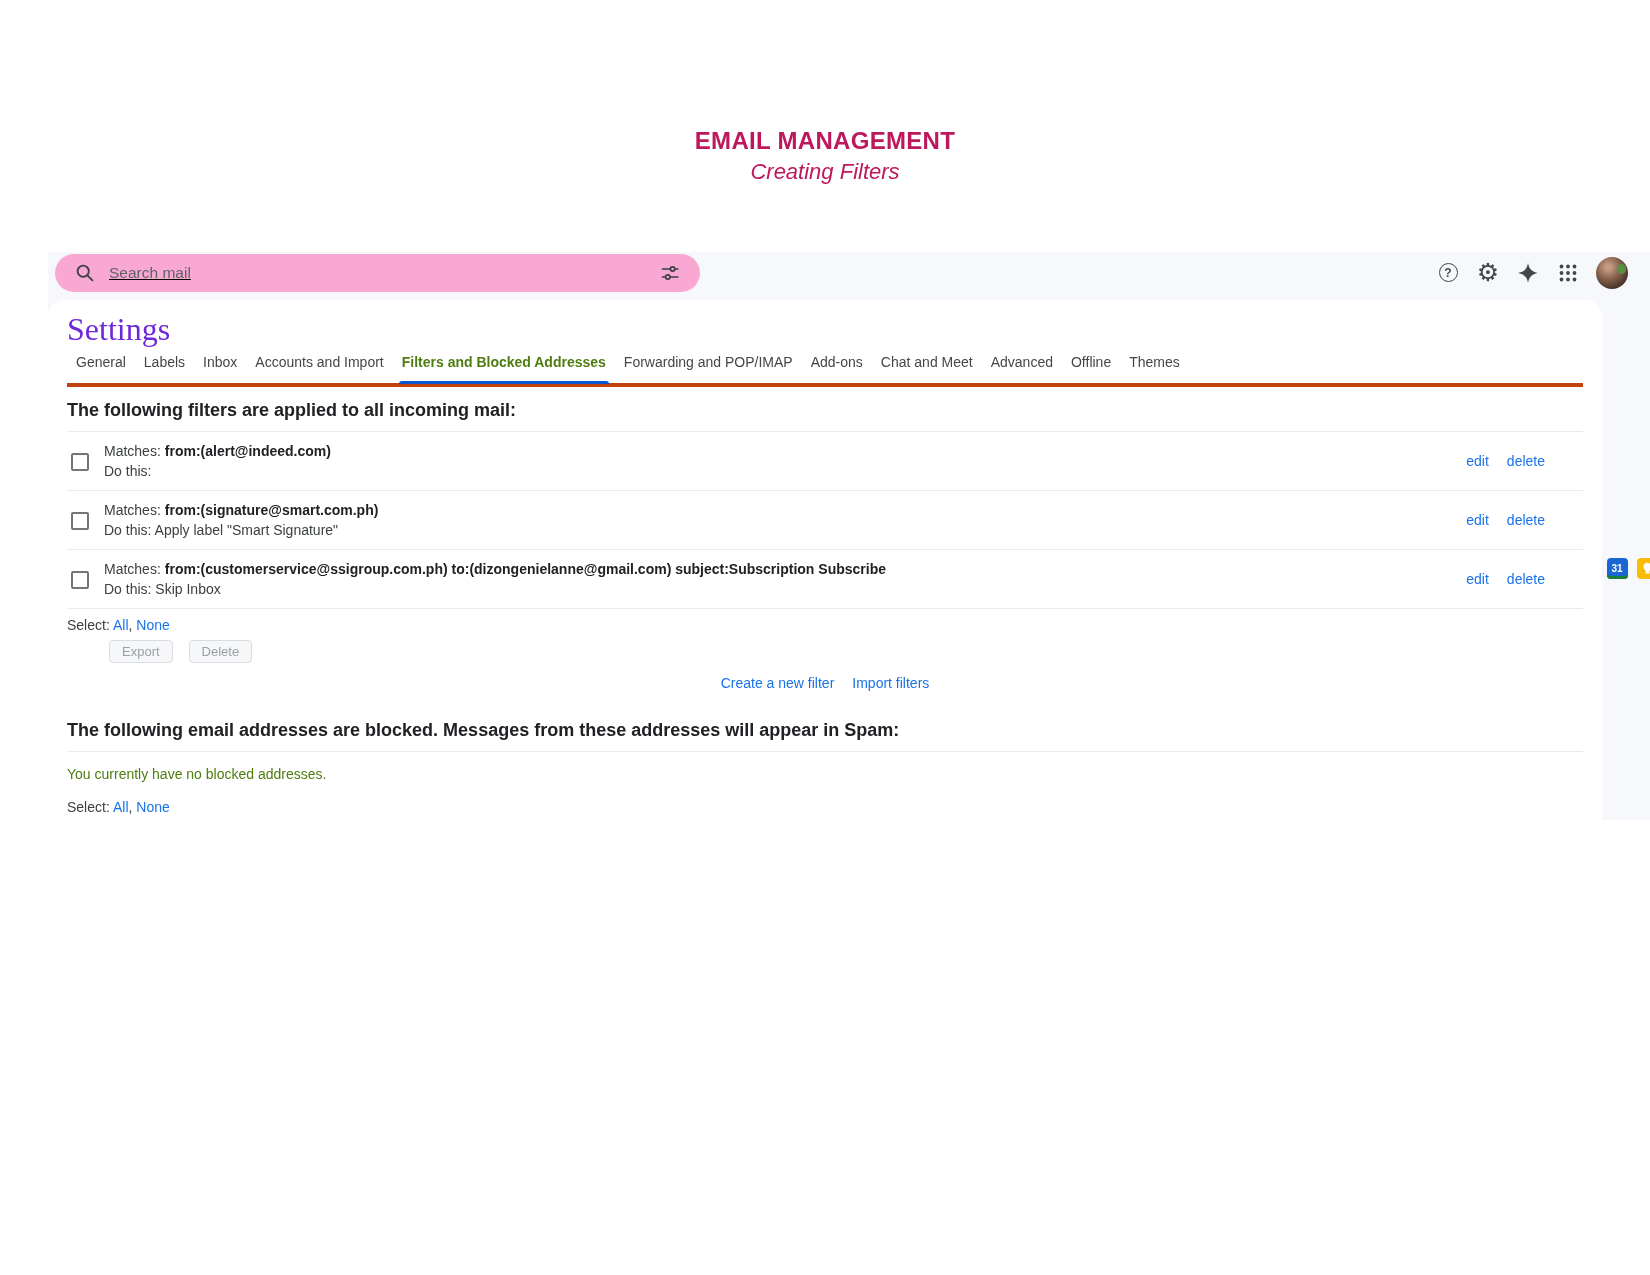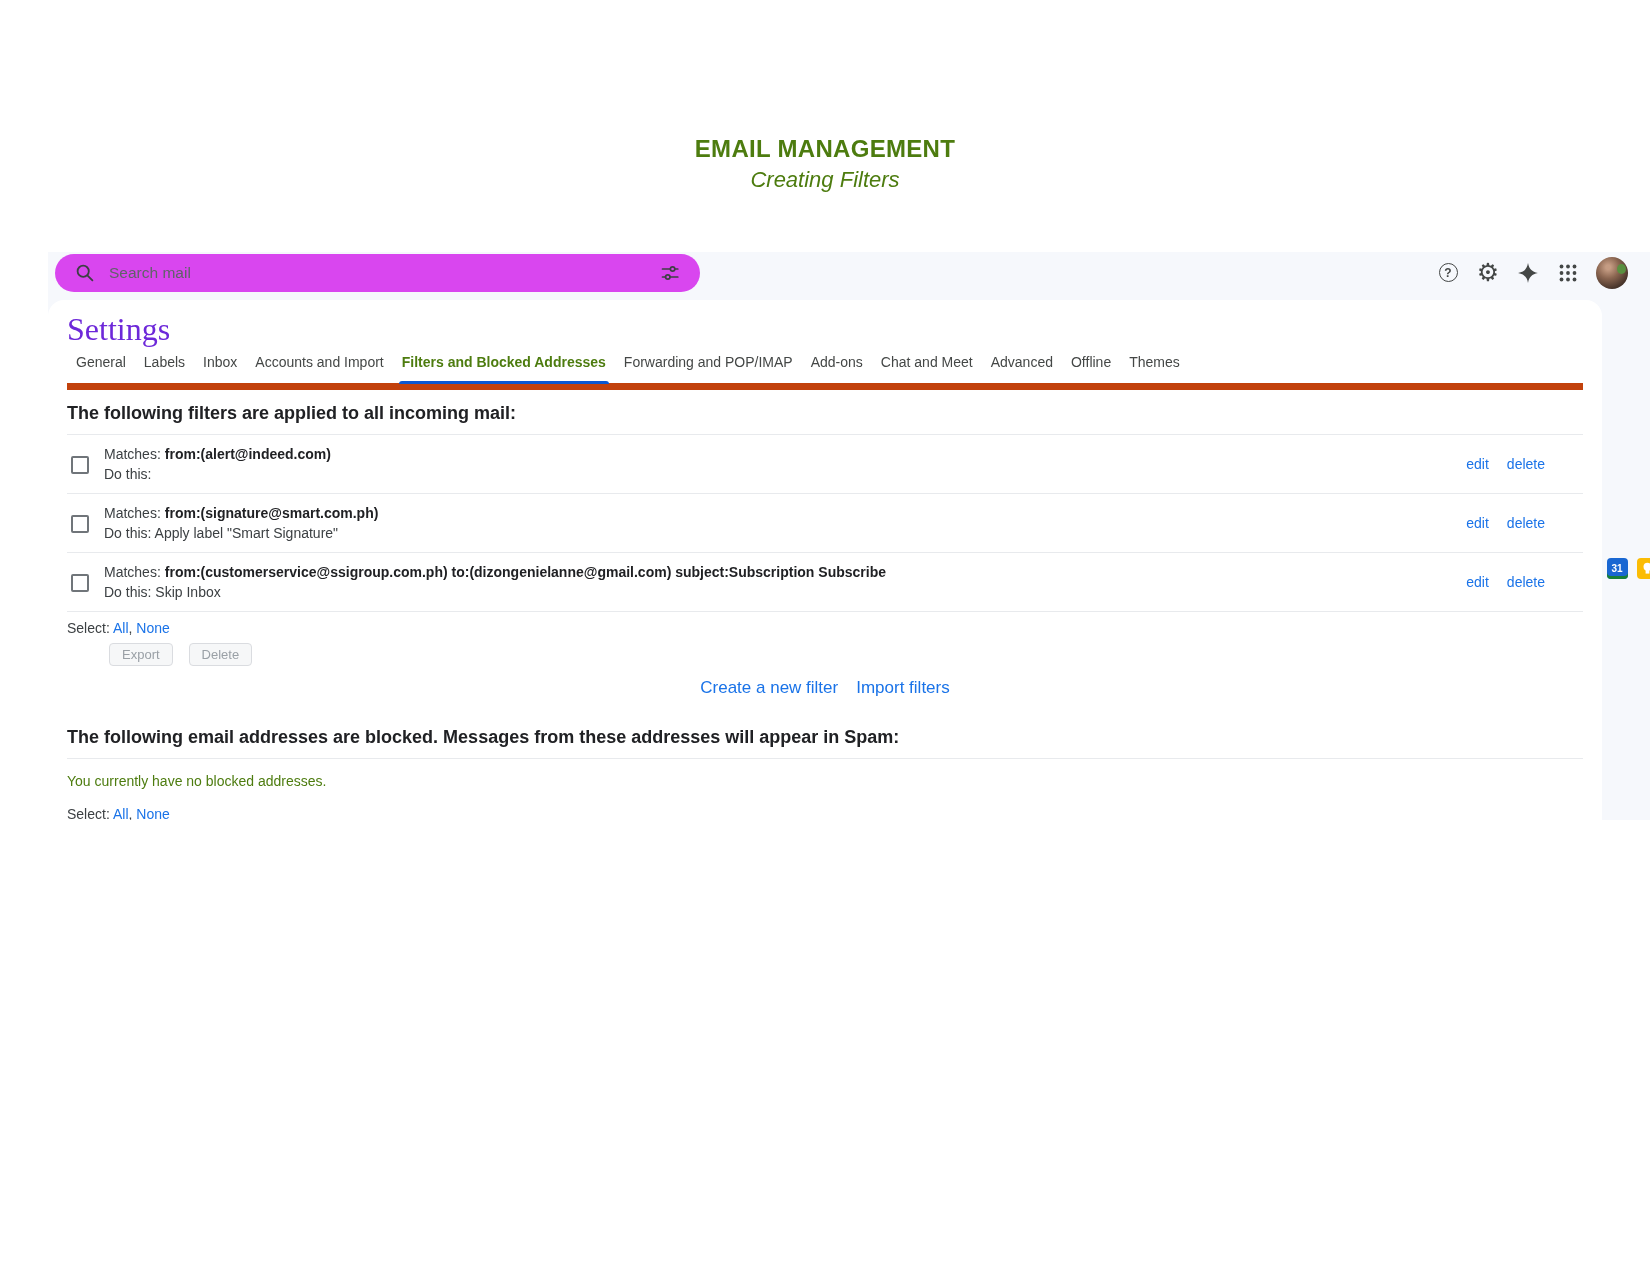--- a/index.html
+++ b/index.html
@@ -1,31 +1,31 @@
 <!DOCTYPE html>
 <html><head>
 <meta charset="utf-8">
 <style>
   html,body{margin:0;padding:0;}
   body{width:1650px;height:1275px;background:#ffffff;overflow:hidden;position:relative;
        font-family:"Liberation Sans","DejaVu Sans",sans-serif;-webkit-font-smoothing:antialiased;}
   a{text-decoration:none;cursor:pointer;}
 
   
-  .doc-header{position:absolute;top:136px;left:0;width:100%;text-align:center;color:#4d7c0f;}
+  .doc-header{position:absolute;top:128px;left:0;width:100%;text-align:center;color:#be185d;}
   .doc-title{font-size:24px;font-weight:700;letter-spacing:.3px;line-height:26px;}
   .doc-subtitle{font-size:22px;font-style:italic;margin-top:6px;line-height:24px;}
 
   
   .capture{position:absolute;left:48px;top:252px;width:1602px;height:568px;background:#f6f8fc;overflow:hidden;}
 
   
   .topbar{height:41px;display:flex;align-items:center;}
-  .search-pill{margin-left:7px;width:645px;height:38px;background:#d946ef;border-radius:19px;
-               display:flex;align-items:center;padding:0 14px;box-sizing:border-box;}
+  .search-pill{margin-left:7px;width:645px;height:38px;background:#f9a8d4;border-radius:19px;
+               display:flex;align-items:center;padding:0 14px;box-sizing:border-box;text-decoration:underline;}
   .search-btn,.tune-btn{width:32px;height:32px;display:flex;align-items:center;justify-content:center;flex:none;cursor:pointer;}
   .search-input{flex:1;margin-left:6px;background:transparent;border:none;outline:none;
                 font-family:inherit;font-size:15.5px;color:#202124;}
   .search-input::placeholder{color:#5f6368;opacity:1;}
   .topbar-icons{margin-left:auto;display:flex;align-items:center;padding-right:22px;}
   .tb-btn{width:40px;height:40px;display:flex;align-items:center;justify-content:center;color:#444746;cursor:pointer;}
   .help-circle{width:17px;height:17px;border:1.8px solid #444746;border-radius:50%;display:flex;
                align-items:center;justify-content:center;font-size:12px;font-weight:700;color:#444746;}
   .gear-glyph{font-family:"DejaVu Sans",sans-serif;font-size:25px;line-height:1;color:#444746;}
   .avatar{position:relative;width:32px;height:32px;border-radius:50%;margin-left:8px;flex:none;cursor:pointer;overflow:hidden;
@@ -38,21 +38,21 @@
         padding:0 19px;overflow:hidden;}
   .rail{flex:1;display:flex;flex-direction:row;align-items:center;padding-top:38px;}
   .rail-btn{width:30px;height:30px;display:flex;align-items:center;justify-content:center;margin-bottom:21px;cursor:pointer;}
   .cal-icon{width:21px;height:21px;background:#1967d2;border-radius:4px;display:flex;align-items:center;
             justify-content:center;color:#fff;font-size:10px;font-weight:700;box-shadow:inset 0 -3px 0 #188038;}
   .rail-divider{width:26px;border-top:1px solid #dadce0;margin:4px 0 16px;}
   .rail-plus{font-size:26px;color:#3c4043;line-height:1;margin-top:8px;}
 
   
   .settings-heading{font-size:32px;font-weight:400;color:#6d28d9;padding-top:14px;line-height:30px;font-family:Liberation Serif, serif;}
-  .tabs{display:flex;margin-top:10px;border-bottom:7px solid #c2410c;}
+  .tabs{display:flex;margin-top:10px;border-bottom:4px solid #c2410c;}
   .tab{font-size:14px;color:#444746;padding:0 9px 13px;cursor:pointer;white-space:nowrap;}
   .tab.active{color:#4d7c0f;font-weight:700;position:relative;}
   .tab.active::after{content:"";position:absolute;left:6px;right:6px;bottom:-1px;height:3px;
                      background:#0b57d0;border-radius:3px 3px 0 0;}
 
   .section-header{font-size:18px;font-weight:700;color:#202124;padding:13px 0 10px;border-bottom:1px solid #e8eaed;}
   .blocked-header{margin-top:16px;}
 
   .filter-row{position:relative;display:flex;align-items:flex-start;padding:10px 0 9px;
               border-bottom:1px solid #e8eaed;box-sizing:border-box;}
@@ -63,21 +63,21 @@
   .matches-label{margin-right:4px;}
   .criteria{color:#202124;font-weight:700;}
   .line2{font-size:14px;color:#3c4043;line-height:19px;margin-top:1px;}
   .row-links{position:absolute;right:38px;top:50%;transform:translateY(-50%);display:flex;gap:18px;font-size:14px;}
   .blue-link{color:#1a73e8;}
 
   .select-line{margin-top:8px;font-size:14px;color:#3c4043;}
   .btn-row{margin-top:7px;display:flex;gap:16px;padding-left:42px;}
   .gbtn{font-family:inherit;font-size:13px;color:#9aa0a6;background:#f6f7f8;border:1px solid #dadce0;
         border-radius:4px;padding:3px 12px;height:23px;line-height:15px;cursor:default;}
-  .center-links{margin-top:12px;display:flex;justify-content:center;gap:18px;font-size:17px;}
+  .center-links{margin-top:12px;display:flex;justify-content:center;gap:18px;font-size:14px;}
   .empty-text{margin-top:14px;font-size:14px;color:#4d7c0f;}
   .unblock-row{margin-top:6px;align-items:flex-end;}
 
   svg{display:block;}
 </style>
 </head>
 <body>
 
 <div class="doc-header">
   <div class="doc-title">EMAIL MANAGEMENT</div>

